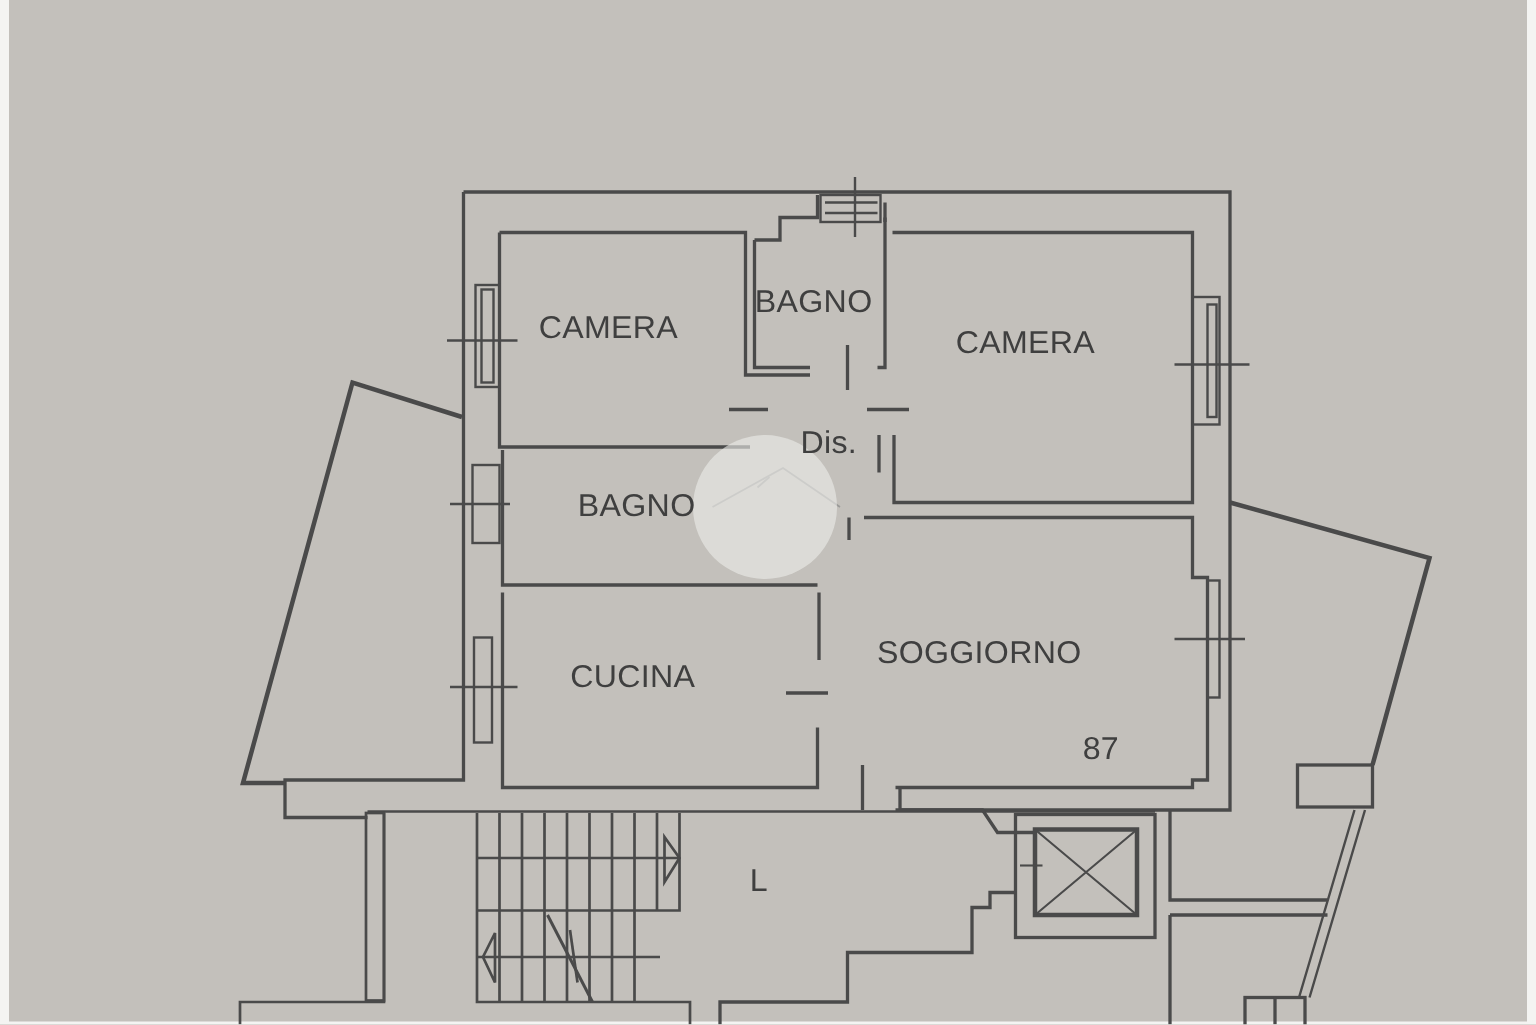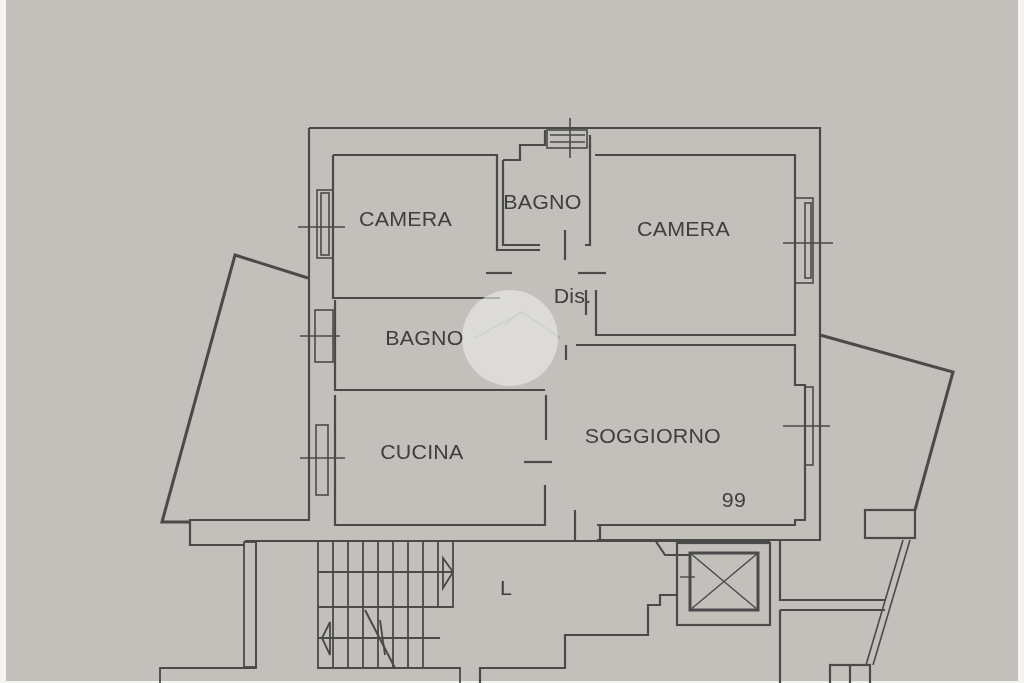--- a/index.html
+++ b/index.html
@@ -96,18 +96,18 @@
     <path d="M475 338 L522 312 L560 338"></path>
     <path d="M505 325 L513 318"></path>
   </g>
 </svg>
 
 <div class="watermark"></div>
 
 <div class="lbl" style="left:360px;top:207px;">CAMERA</div>
 <div class="lbl" style="left:504px;top:190px;">BAGNO</div>
 <div class="lbl" style="left:638px;top:217px;">CAMERA</div>
-<div class="lbl" style="left:554px;top:284px;">Dis.</div>
+<div class="lbl" style="left:534px;top:284px;">Dis.</div>
 <div class="lbl" style="left:386px;top:326px;">BAGNO</div>
 <div class="lbl" style="left:381px;top:440px;">CUCINA</div>
 <div class="lbl" style="left:586px;top:424px;">SOGGIORNO</div>
-<div class="lbl" style="left:722px;top:488px;">99</div>
+<div class="lbl" style="left:722px;top:488px;">87</div>
 <div class="lbl" style="left:500px;top:576px;">L</div>
 
 </body></html>

